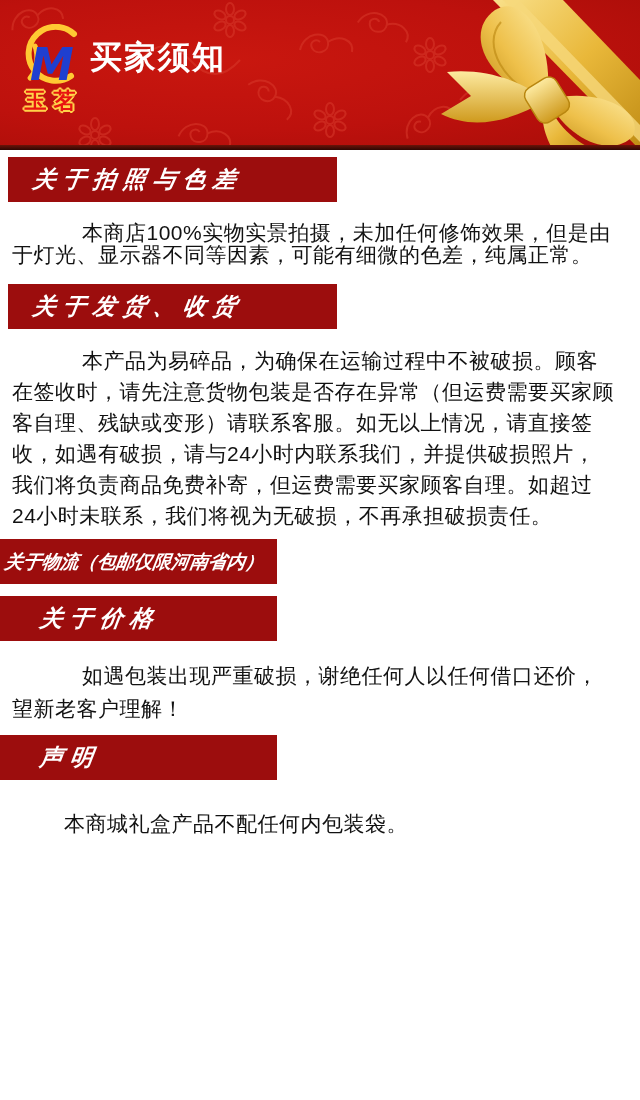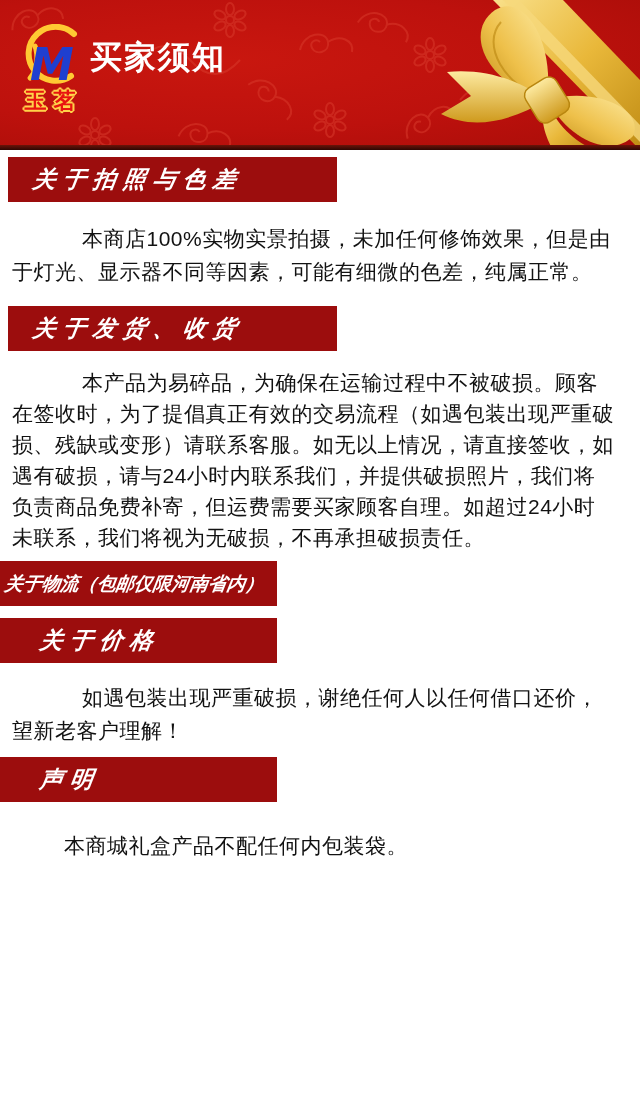--- a/index.html
+++ b/index.html
@@ -57,21 +57,21 @@
   .mt8  { margin-top:8px; }
   .mt12 { margin-top:12px; }
   .mt10 { margin-top:10px; }
 
   
   .para {
     font-size:21px; line-height:33px; color:#121212;
     margin:18px 26px 0 12px; text-indent:70px;
     letter-spacing:.5px;
   }
-  .sec-photo .para { margin-top:20px; line-height:33px; }
+  .sec-photo .para { margin-top:20px; line-height:22px; }
   .para-damage { margin-top:16px; line-height:31px; }
   .sec-statement .para { margin-top:28px; text-indent:52px;font-family:Liberation Serif, serif; }
 </style>
 </head>
 <body>
 
 <div class="banner">
 
   <svg class="pattern" viewBox="0 0 640 150" aria-hidden="true">
     <defs>
@@ -158,21 +158,21 @@
   <div class="bar bar-wide mt7">
     <span class="bar-inner">关于拍照与色差</span>
   </div>
   <p class="para">本商店100%实物实景拍摄，未加任何修饰效果，但是由于灯光、显示器不同等因素，可能有细微的色差，纯属正常。</p>
 </div>
 
 <div class="section sec-shipping">
   <div class="bar bar-wide mt18">
     <span class="bar-inner">关于发货、收货</span>
   </div>
-  <p class="para para-damage">本产品为易碎品，为确保在运输过程中不被破损。顾客在签收时，为了提倡真正有效的交易流程（如遇包装出现严重破损、残缺或变形）请联系客服。如无以上情况，请直接签收，如遇有破损，请与24小时内联系我们，并提供破损照片，我们将负责商品免费补寄，但运费需要买家顾客自理。如超过24小时未联系，我们将视为无破损，不再承担破损责任。</p>
+  <p class="para para-damage">本产品为易碎品，为确保在运输过程中不被破损。顾客在签收时，请先注意货物包装是否存在异常（但运费需要买家顾客自理、残缺或变形）请联系客服。如无以上情况，请直接签收，如遇有破损，请与24小时内联系我们，并提供破损照片，我们将负责商品免费补寄，但运费需要买家顾客自理。如超过24小时未联系，我们将视为无破损，不再承担破损责任。</p>
 </div>
 
 <div class="section sec-logistics">
   <div class="bar bar-long mt8">
     <span class="bar-inner">关于物流（包邮仅限河南省内）</span>
   </div>
 </div>
 
 <div class="section sec-price">
   <div class="bar bar-narrow mt12">

